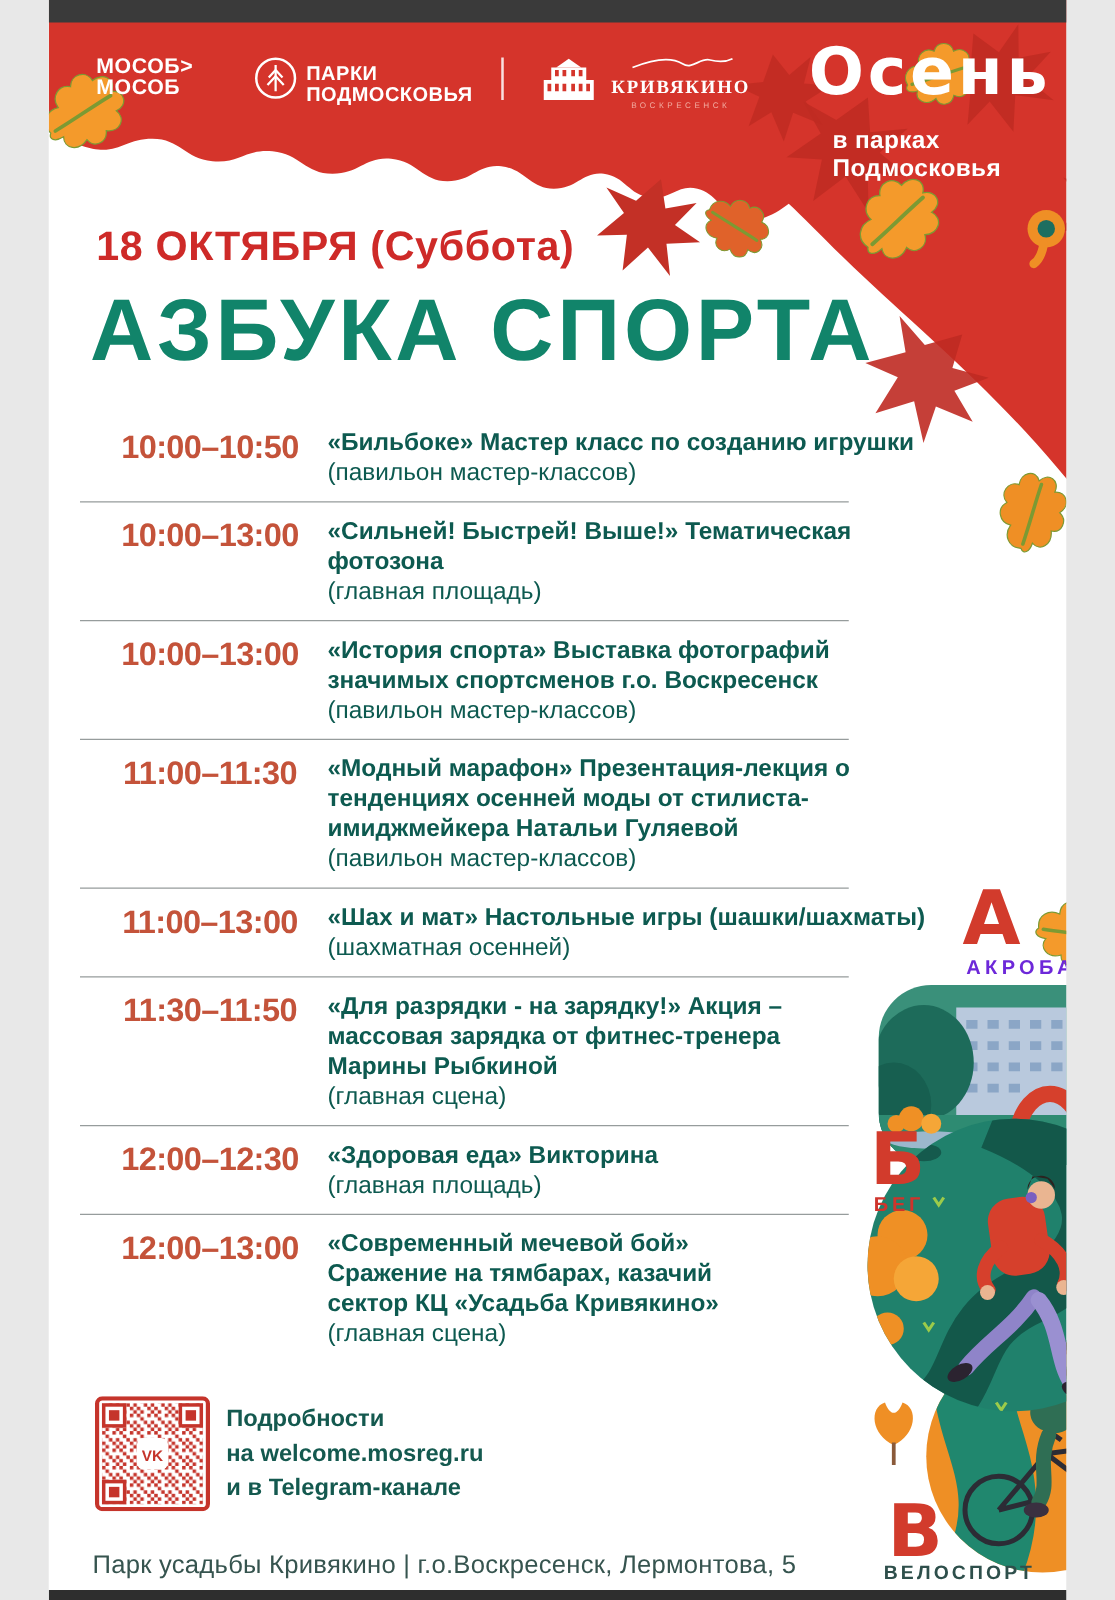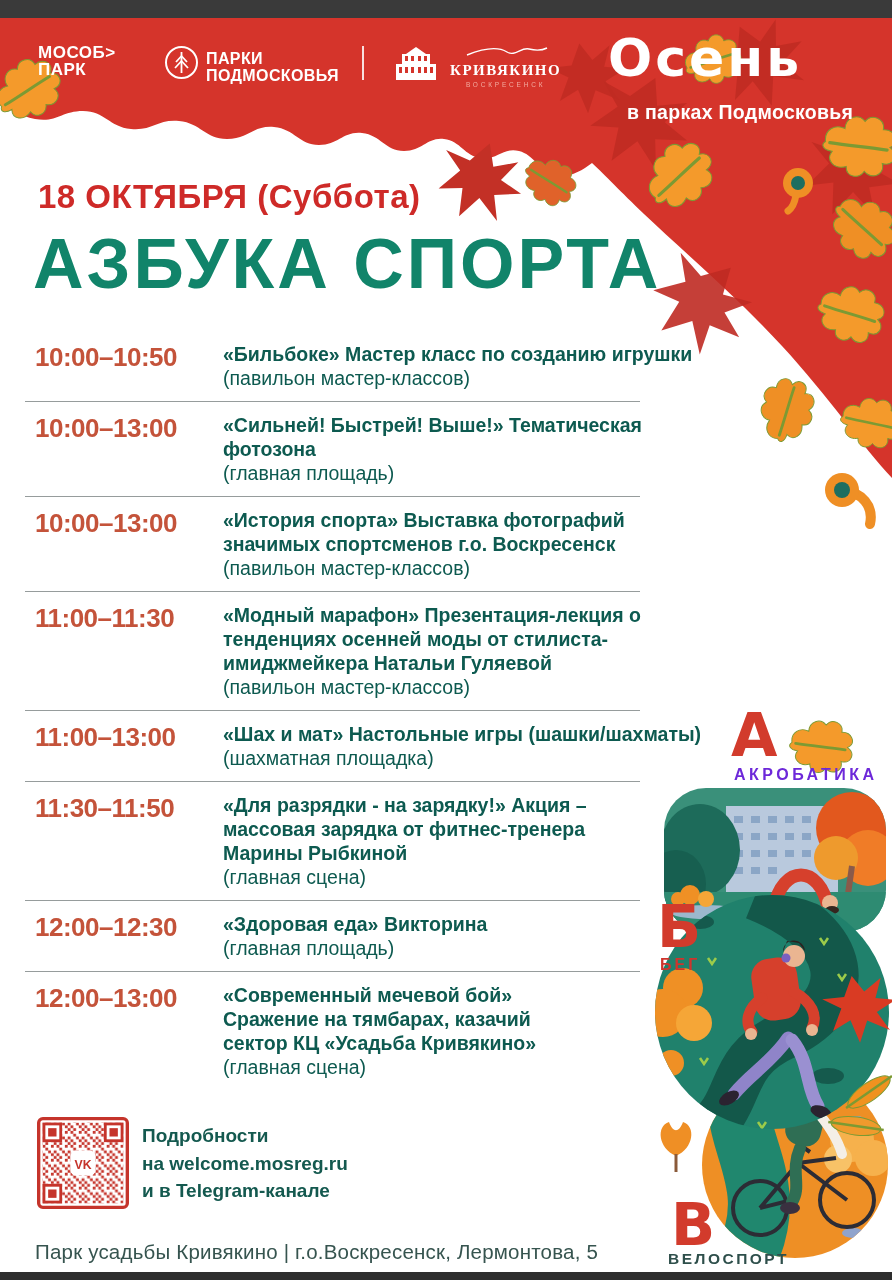--- a/index.html
+++ b/index.html
@@ -1,16 +1,16 @@
 <!DOCTYPE html>
 <html><head>
 <meta charset="utf-8">
 <style>
   html,body{margin:0;padding:0;background:#e8e8e8;}
-  .poster{position:relative;width:892px;height:1280px;background:#fff;overflow:hidden;
+  .poster{position:relative;width:814px;height:1280px;background:#fff;overflow:hidden;
           font-family:"Liberation Sans",sans-serif;margin:0 auto;}
   .bar-top{position:absolute;left:0;top:0;width:892px;height:18px;background:#3a3a3a;z-index:3;}
   .bar-bottom{position:absolute;left:0;bottom:0;width:892px;height:8px;background:#2e2e2e;z-index:3;}
   svg.bg{position:absolute;left:0;top:0;z-index:1;}
   .layer{position:absolute;z-index:2;}
 
   
   .logo-mosob{left:38px;top:44px;color:#fff;font-weight:bold;font-size:17px;line-height:17px;letter-spacing:.5px;}
   .logo-parki{left:164px;top:45px;display:flex;align-items:flex-end;gap:7px;color:#fff;}
   .logo-parki .txt{font-weight:bold;font-size:16px;line-height:17px;letter-spacing:.4px;}
@@ -25,21 +25,21 @@
 
   
   .date{left:38px;top:178px;color:#ce2a28;font-weight:bold;font-size:33px;letter-spacing:.5px;}
   .title{left:33px;top:224px;color:#11846a;font-weight:bold;font-size:70px;letter-spacing:3px;
          font-family:"Liberation Sans",sans-serif;text-align:center;}
 
   
   .schedule{left:25px;top:331px;width:615px;}
   .row{display:flex;padding:11px 0;border-bottom:1.6px solid #969c9c;}
   .row:last-child{border-bottom:none;}
-  .time{flex:none;width:198px;font-weight:bold;font-size:26px;color:#c4533a;letter-spacing:-.5px;padding-left:10px;box-sizing:border-box;}
+  .time{flex:none;width:198px;font-weight:bold;font-size:26px;color:#c4533a;letter-spacing:-.5px;padding-left:10px;box-sizing:border-box;text-align:center;}
   .row-text{flex:none;width:482px;font-size:19.5px;line-height:24px;color:#0d5a50;}
   .row-title{font-weight:bold;white-space:pre-line;}
   .row-loc{font-weight:normal;}
 
   
   .letter{font-weight:bold;color:#d23b2c;font-family:"DejaVu Sans",sans-serif;}
   .ltr-a{left:731px;top:700px;font-size:60px;}
   .lbl-a{left:734px;top:766px;font-size:16px;font-weight:bold;letter-spacing:3.5px;color:#6d28d9;}
   .ltr-b{left:657px;top:893px;font-size:58px;}
   .lbl-b{left:660px;top:956px;font-size:16px;font-weight:bold;letter-spacing:3px;color:#cf342c;}
@@ -223,21 +223,21 @@
       <use href="#slim" transform="translate(856,1126) rotate(8)" fill="#ef9a2d"></use>
     </g>
     <g transform="translate(676,1142)">
       <path d="M0,14 C-18,6 -20,-16 -7,-20 C-3,-9 3,-9 7,-20 C20,-16 18,6 0,14 Z" fill="#ef8f25"></path>
       <path d="M0,12 L0,30" stroke="#8a5a3a" stroke-width="3"></path>
     </g>
   </svg>
 
   <div class="layer logo-mosob">
     <div>МОСОБ&gt;</div>
-    <div>ПАРК</div>
+    <div>МОСОБ</div>
   </div>
 
   <div class="layer logo-parki">
     <span>
       <svg width="35" height="35" viewBox="0 0 35 35">
         <circle cx="17.5" cy="17.5" r="15.5" fill="none" stroke="#fff" stroke-width="2"></circle>
         <g stroke="#fff" stroke-width="1.8" fill="none">
           <path d="M17.5,7 L17.5,28"></path>
           <path d="M17.5,11 L12,17 M17.5,11 L23,17"></path>
           <path d="M17.5,16 L11,23 M17.5,16 L24,23"></path>
@@ -308,21 +308,21 @@
     <div class="row">
       <div class="time">11:00–11:30</div>
       <div class="row-text"><span class="row-title">«Модный марафон» Презентация-лекция о
 тенденциях осенней моды от стилиста-
 имиджмейкера Натальи Гуляевой</span>
         <div class="row-loc">(павильон мастер-классов)</div></div>
     </div>
     <div class="row">
       <div class="time">11:00–13:00</div>
       <div class="row-text"><span class="row-title">«Шах и мат» Настольные игры (шашки/шахматы)</span>
-        <div class="row-loc">(шахматная площадка)</div></div>
+        <div class="row-loc">(шахматная осенней)</div></div>
     </div>
     <div class="row">
       <div class="time">11:30–11:50</div>
       <div class="row-text"><span class="row-title">«Для разрядки - на зарядку!» Акция –
 массовая зарядка от фитнес-тренера
 Марины Рыбкиной</span>
         <div class="row-loc">(главная сцена)</div></div>
     </div>
     <div class="row">
       <div class="time">12:00–12:30</div>

